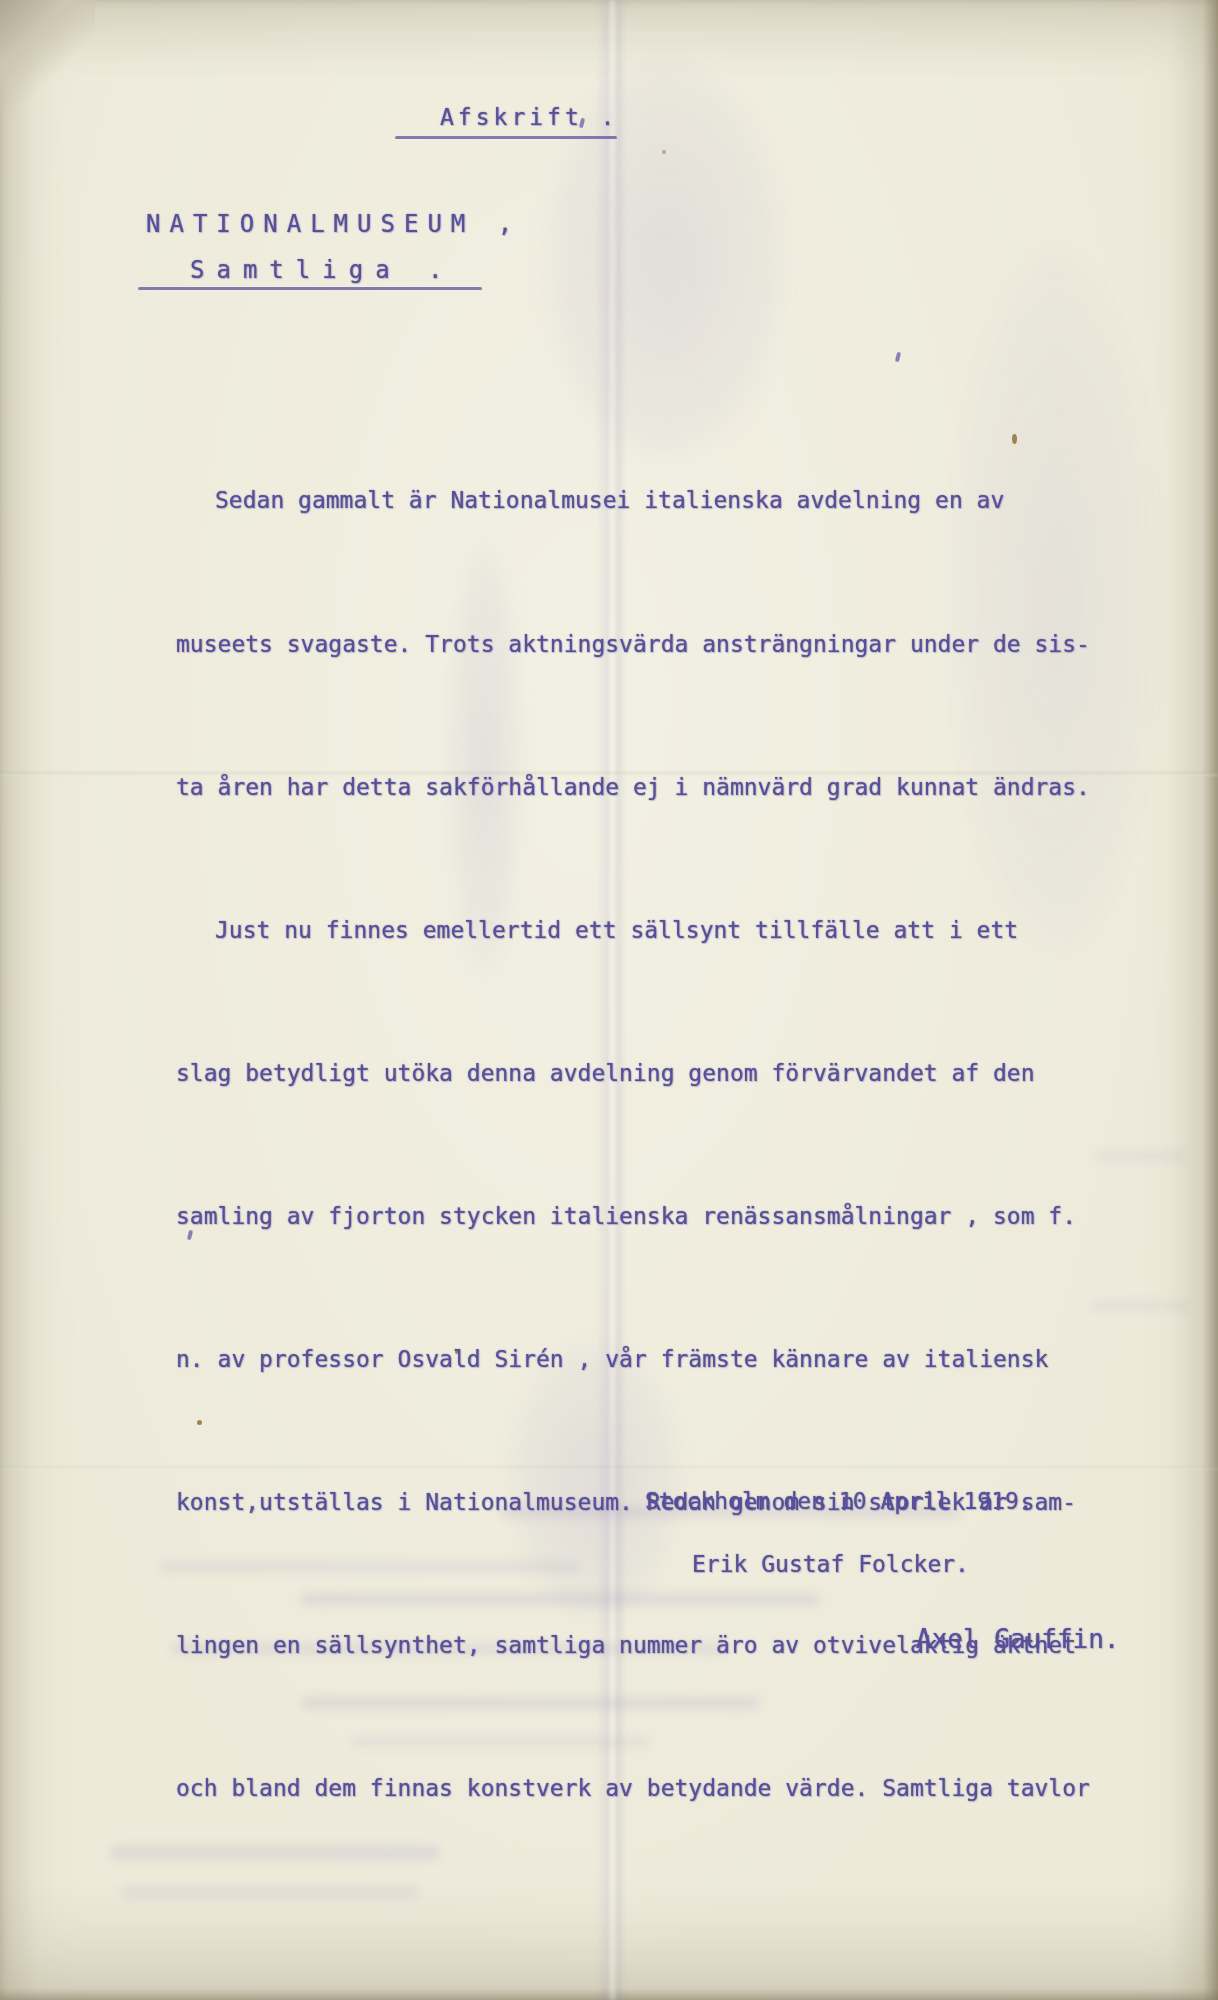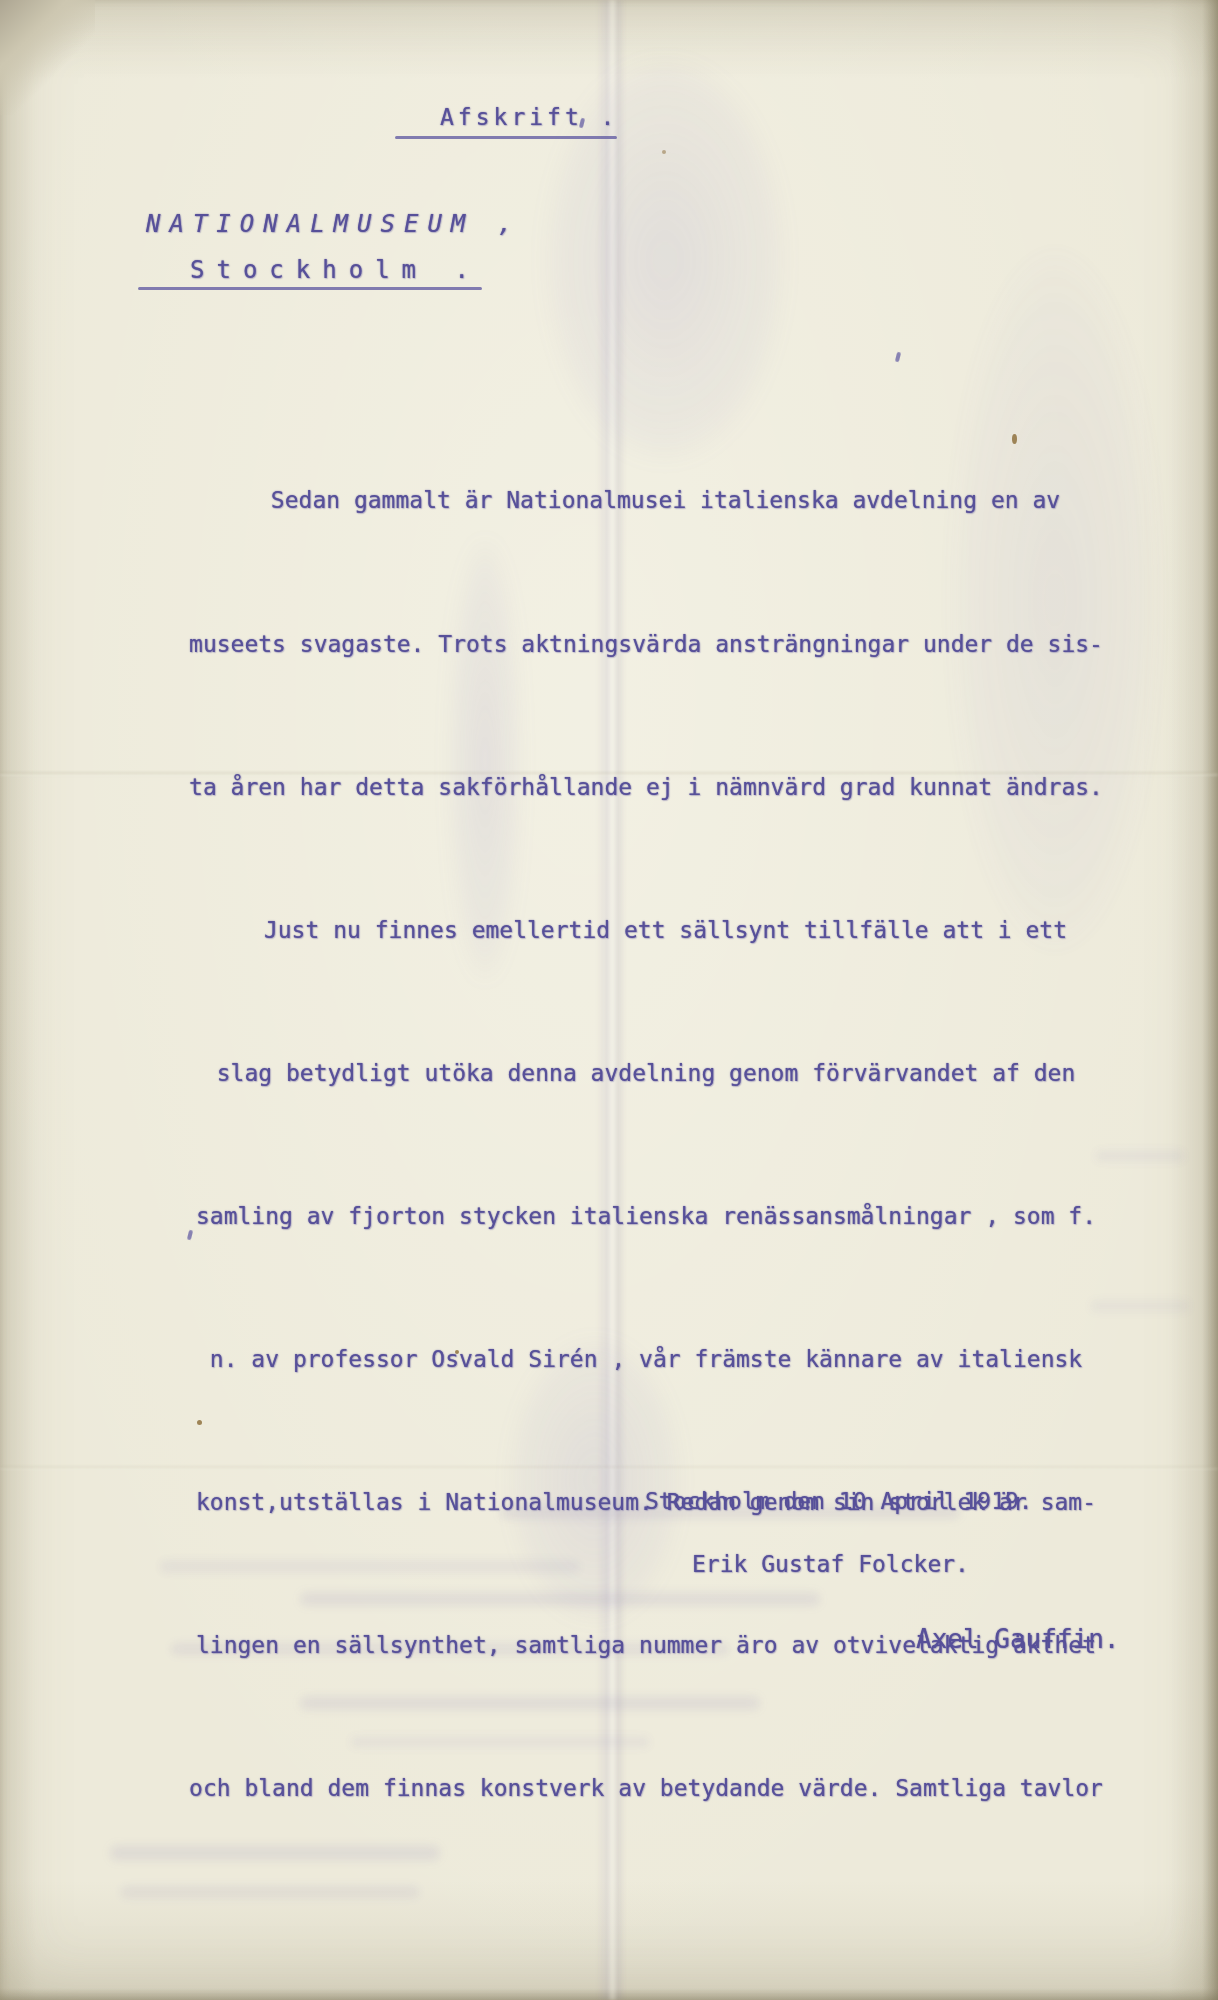--- a/index.html
+++ b/index.html
@@ -15,24 +15,23 @@
       linear-gradient(90deg, rgba(125,115,82,0.12), transparent 3%, transparent 96%, rgba(125,115,82,0.16));
     box-shadow: inset 0 0 70px rgba(132,122,90,0.30), inset 0 0 10px rgba(120,110,80,0.30);
     font-family:"DejaVu Sans Mono", monospace;
   }
   .ink{
     position:absolute;
     color:#575099;
     text-shadow:0 0 1.4px rgba(87,80,153,0.85), 1px 1px 1px rgba(87,80,153,0.25);
     filter:blur(0.3px);
     white-space:pre;
-    text-align:center;
   }
   .heading{left:440px;top:104px;font-size:23px;letter-spacing:4px;}
-  .org{left:146px;top:210px;font-size:24px;letter-spacing:9px;font-style:italic;}
+  .org{left:146px;top:210px;font-size:24px;letter-spacing:9px;}
   .city{left:190px;top:256px;font-size:24px;letter-spacing:12px;}
   .body-block{
     position:absolute;left:176px;top:382px;width:940px;
     font-size:23px;line-height:47.7px;
   }
   .body-block > div{white-space:pre;}
   .body-block .indent{margin-left:39px;}
   .dateline{left:645px;top:1488px;font-size:23px;}
   .sig1{left:692px;top:1551px;font-size:23px;}
   .sig2{left:916px;top:1624px;font-size:26px;}
@@ -87,21 +86,21 @@
   <div class="inkmark" style="left:188px;top:1230px;"></div>
   <div class="speck" style="left:1012px;top:434px;width:5px;height:10px;"></div>
   <div class="speck" style="left:455px;top:1350px;width:4px;height:4px;"></div>
   <div class="speck" style="left:197px;top:1420px;width:5px;height:5px;"></div>
   <div class="speck" style="left:662px;top:150px;width:4px;height:4px;opacity:.5;"></div>
 
   <div class="ink heading">Afskrift .</div>
   <div class="rule r-heading"></div>
 
   <div class="ink org">NATIONALMUSEUM ,</div>
-  <div class="ink city">Stockholm .</div>
+  <div class="ink city">Samtliga .</div>
   <div class="rule r-city"></div>
 
   <div class="ink body-block">
     <div class="indent">Sedan gammalt är Nationalmusei italienska avdelning en av</div>
     <div>museets svagaste. Trots aktningsvärda ansträngningar under de sis-</div>
     <div>ta åren har detta sakförhållande ej i nämnvärd grad kunnat ändras.</div>
     <div class="indent">Just nu finnes emellertid ett sällsynt tillfälle att i ett</div>
     <div>slag betydligt utöka denna avdelning genom förvärvandet af den</div>
     <div>samling av fjorton stycken italienska renässansmålningar , som f.</div>
     <div>n. av professor Osvald Sirén , vår främste kännare av italiensk</div>

